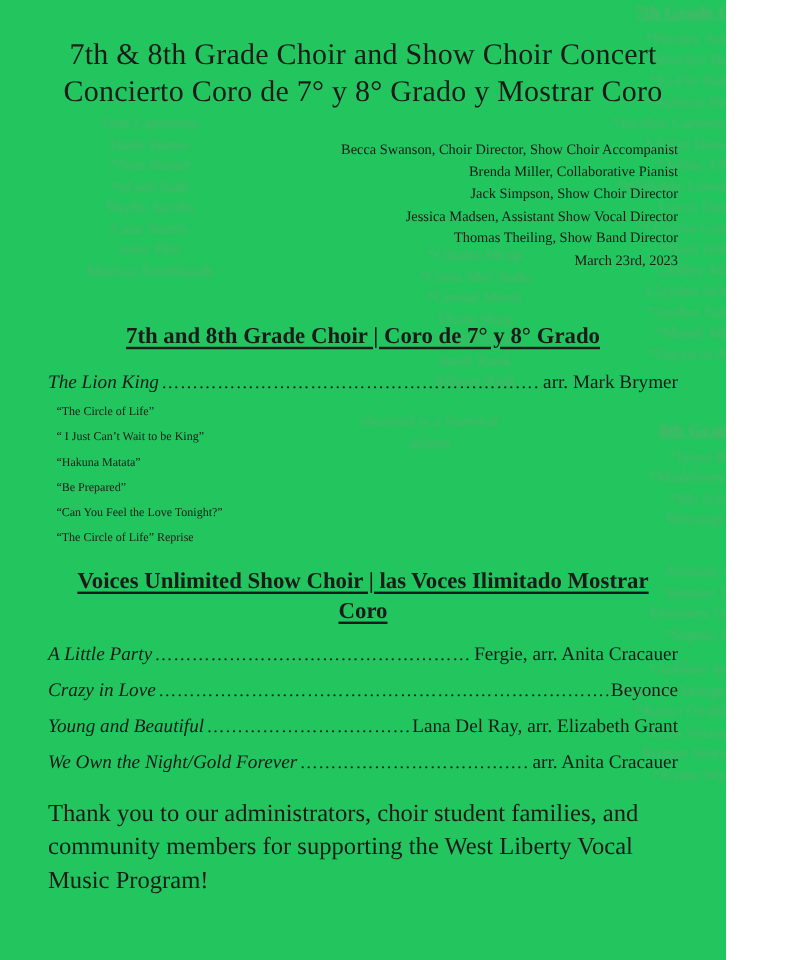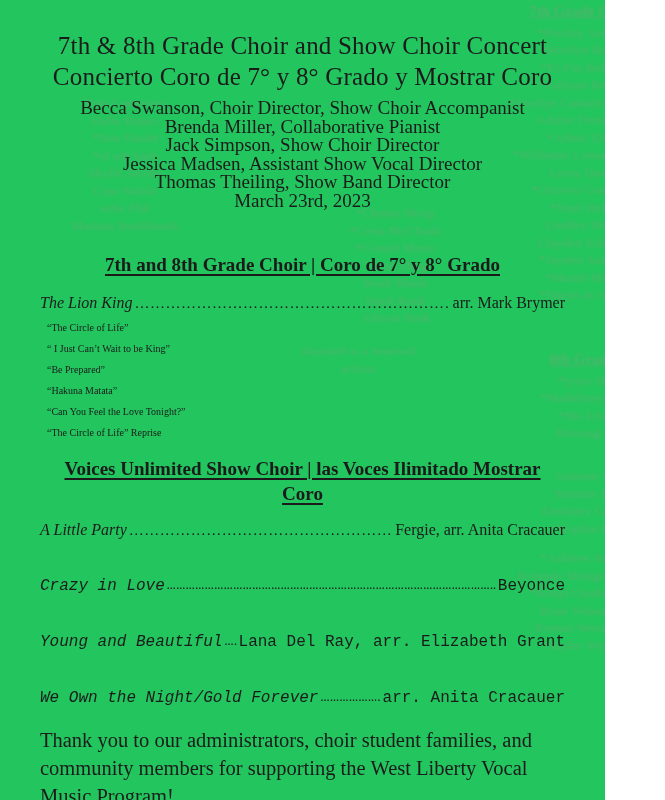--- a/index.html
+++ b/index.html
@@ -36,36 +36,36 @@
     width: 1px; height: 555px;
     background: #ececea;
   }
   
   .content {
     position: absolute; inset: 0; z-index: 2;
     padding: 30px 40px 0 40px;
     box-sizing: border-box;
   }
   .title { text-align: center; font-size: 25px; line-height: 31px; letter-spacing: 0.2px; }
-  .credits { text-align: center; font-size: 19px; line-height: 18.5px; margin-top: 7px; }
+  .credits { text-align: right; font-size: 12px; line-height: 18.5px; margin-top: 23px; }
   .section-heading {
     margin: 5px; text-align: center;
     font-weight: bold; font-size: 19px; line-height: 25px;
     text-decoration: underline;
     text-decoration-thickness: 1.8px;
     text-underline-offset: 3px;
   }
   #heading-1 { margin-top: 42px; }
   #heading-2 { margin-top: 13px; }
   .piece-line {
     display: flex; align-items: center;
     font-size: 16px; line-height: 20px;
     margin-top: 16px;
   }
-  .piece-line.spaced { margin-top: 36px; font-family: Liberation Mono, monospace; }
+  .piece-line.spaced { margin-top: 10px; }
   .piece-line.first-of-section { margin-top: 14px; }
   .piece-title { font-style: italic; white-space: nowrap; }
   .leader {
     flex: 1 1 auto; min-width: 0;
     overflow: hidden; white-space: nowrap;
     font-size: 15px; letter-spacing: 0.5px;
     margin: 0 2px;
   }
   .credit-name { white-space: nowrap; }
   .movements { margin-top: 4px; padding-left: 7px; font-size: 10px; line-height: 21px; }
@@ -169,22 +169,22 @@
 
     <div class="piece-line">
       <span class="piece-title">The Lion King</span>
       <span class="leader">…………………………………………………………………………………………………………………………………………</span>
       <span class="credit-name">arr. Mark Brymer</span>
     </div>
 
     <div class="movements">
       <div>“The Circle of Life”</div>
       <div>“ I Just Can’t Wait to be King”</div>
+      <div>“Hakuna Matata”</div>
       <div>“Be Prepared”</div>
-      <div>“Hakuna Matata”</div>
       <div>“Can You Feel the Love Tonight?”</div>
       <div>“The Circle of Life” Reprise</div>
     </div>
 
     <h2 class="section-heading" id="heading-2">Voices Unlimited Show Choir | las Voces Ilimitado Mostrar Coro</h2>
 
     <div class="piece-line first-of-section">
       <span class="piece-title">A Little Party</span>
       <span class="leader">…………………………………………………………………………………………………………………………………………</span>
       <span class="credit-name">Fergie, arr. Anita Cracauer</span>

